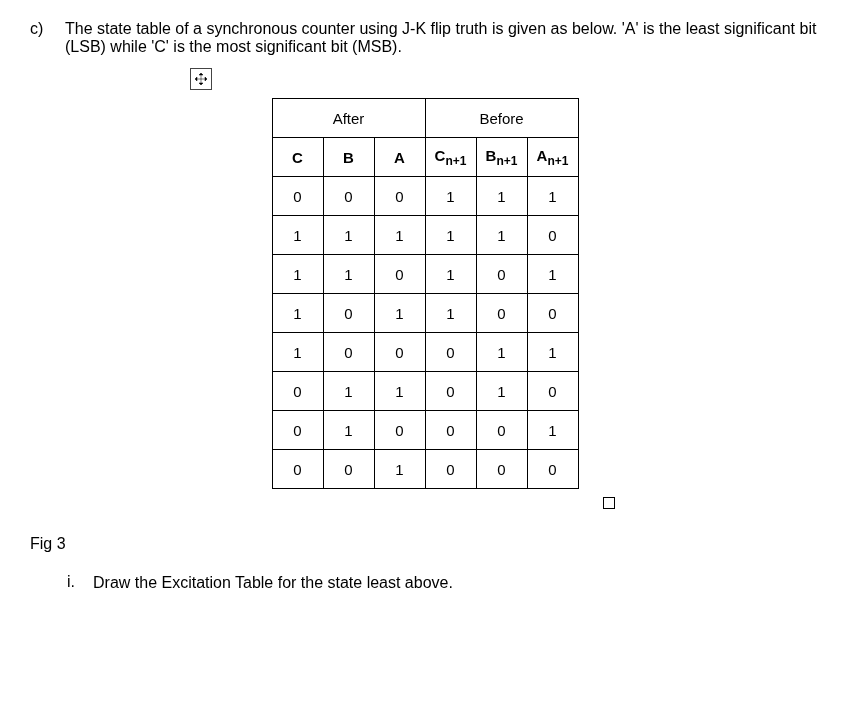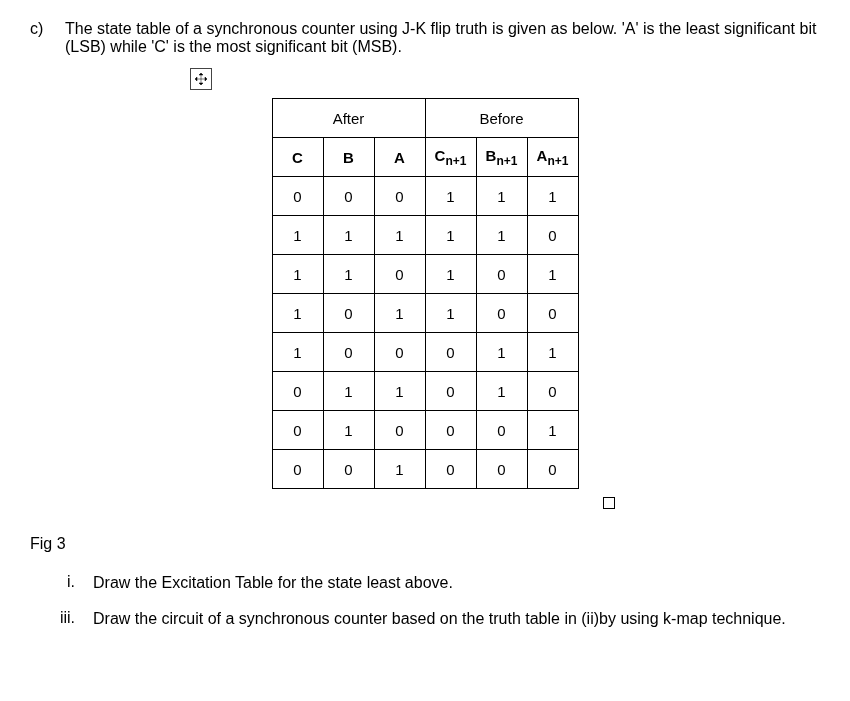--- a/index.html
+++ b/index.html
@@ -202,20 +202,16 @@
   </div>
 </div>
 
 <div class="figcaption">Fig 3</div>
 
 <div class="items">
   <div class="item-row">
     <div class="item-marker">i.</div>
     <div class="item-content">Draw the Excitation Table for the state least above.</div>
   </div>
-  <div class="item-row">
-    <div class="item-marker">iii.</div>
-    <div class="item-content">Draw the circuit of a synchronous counter based on the truth table in (ii)by using k-map technique.</div>
-  </div>
 </div>
 
 
 
 
 </body></html>

